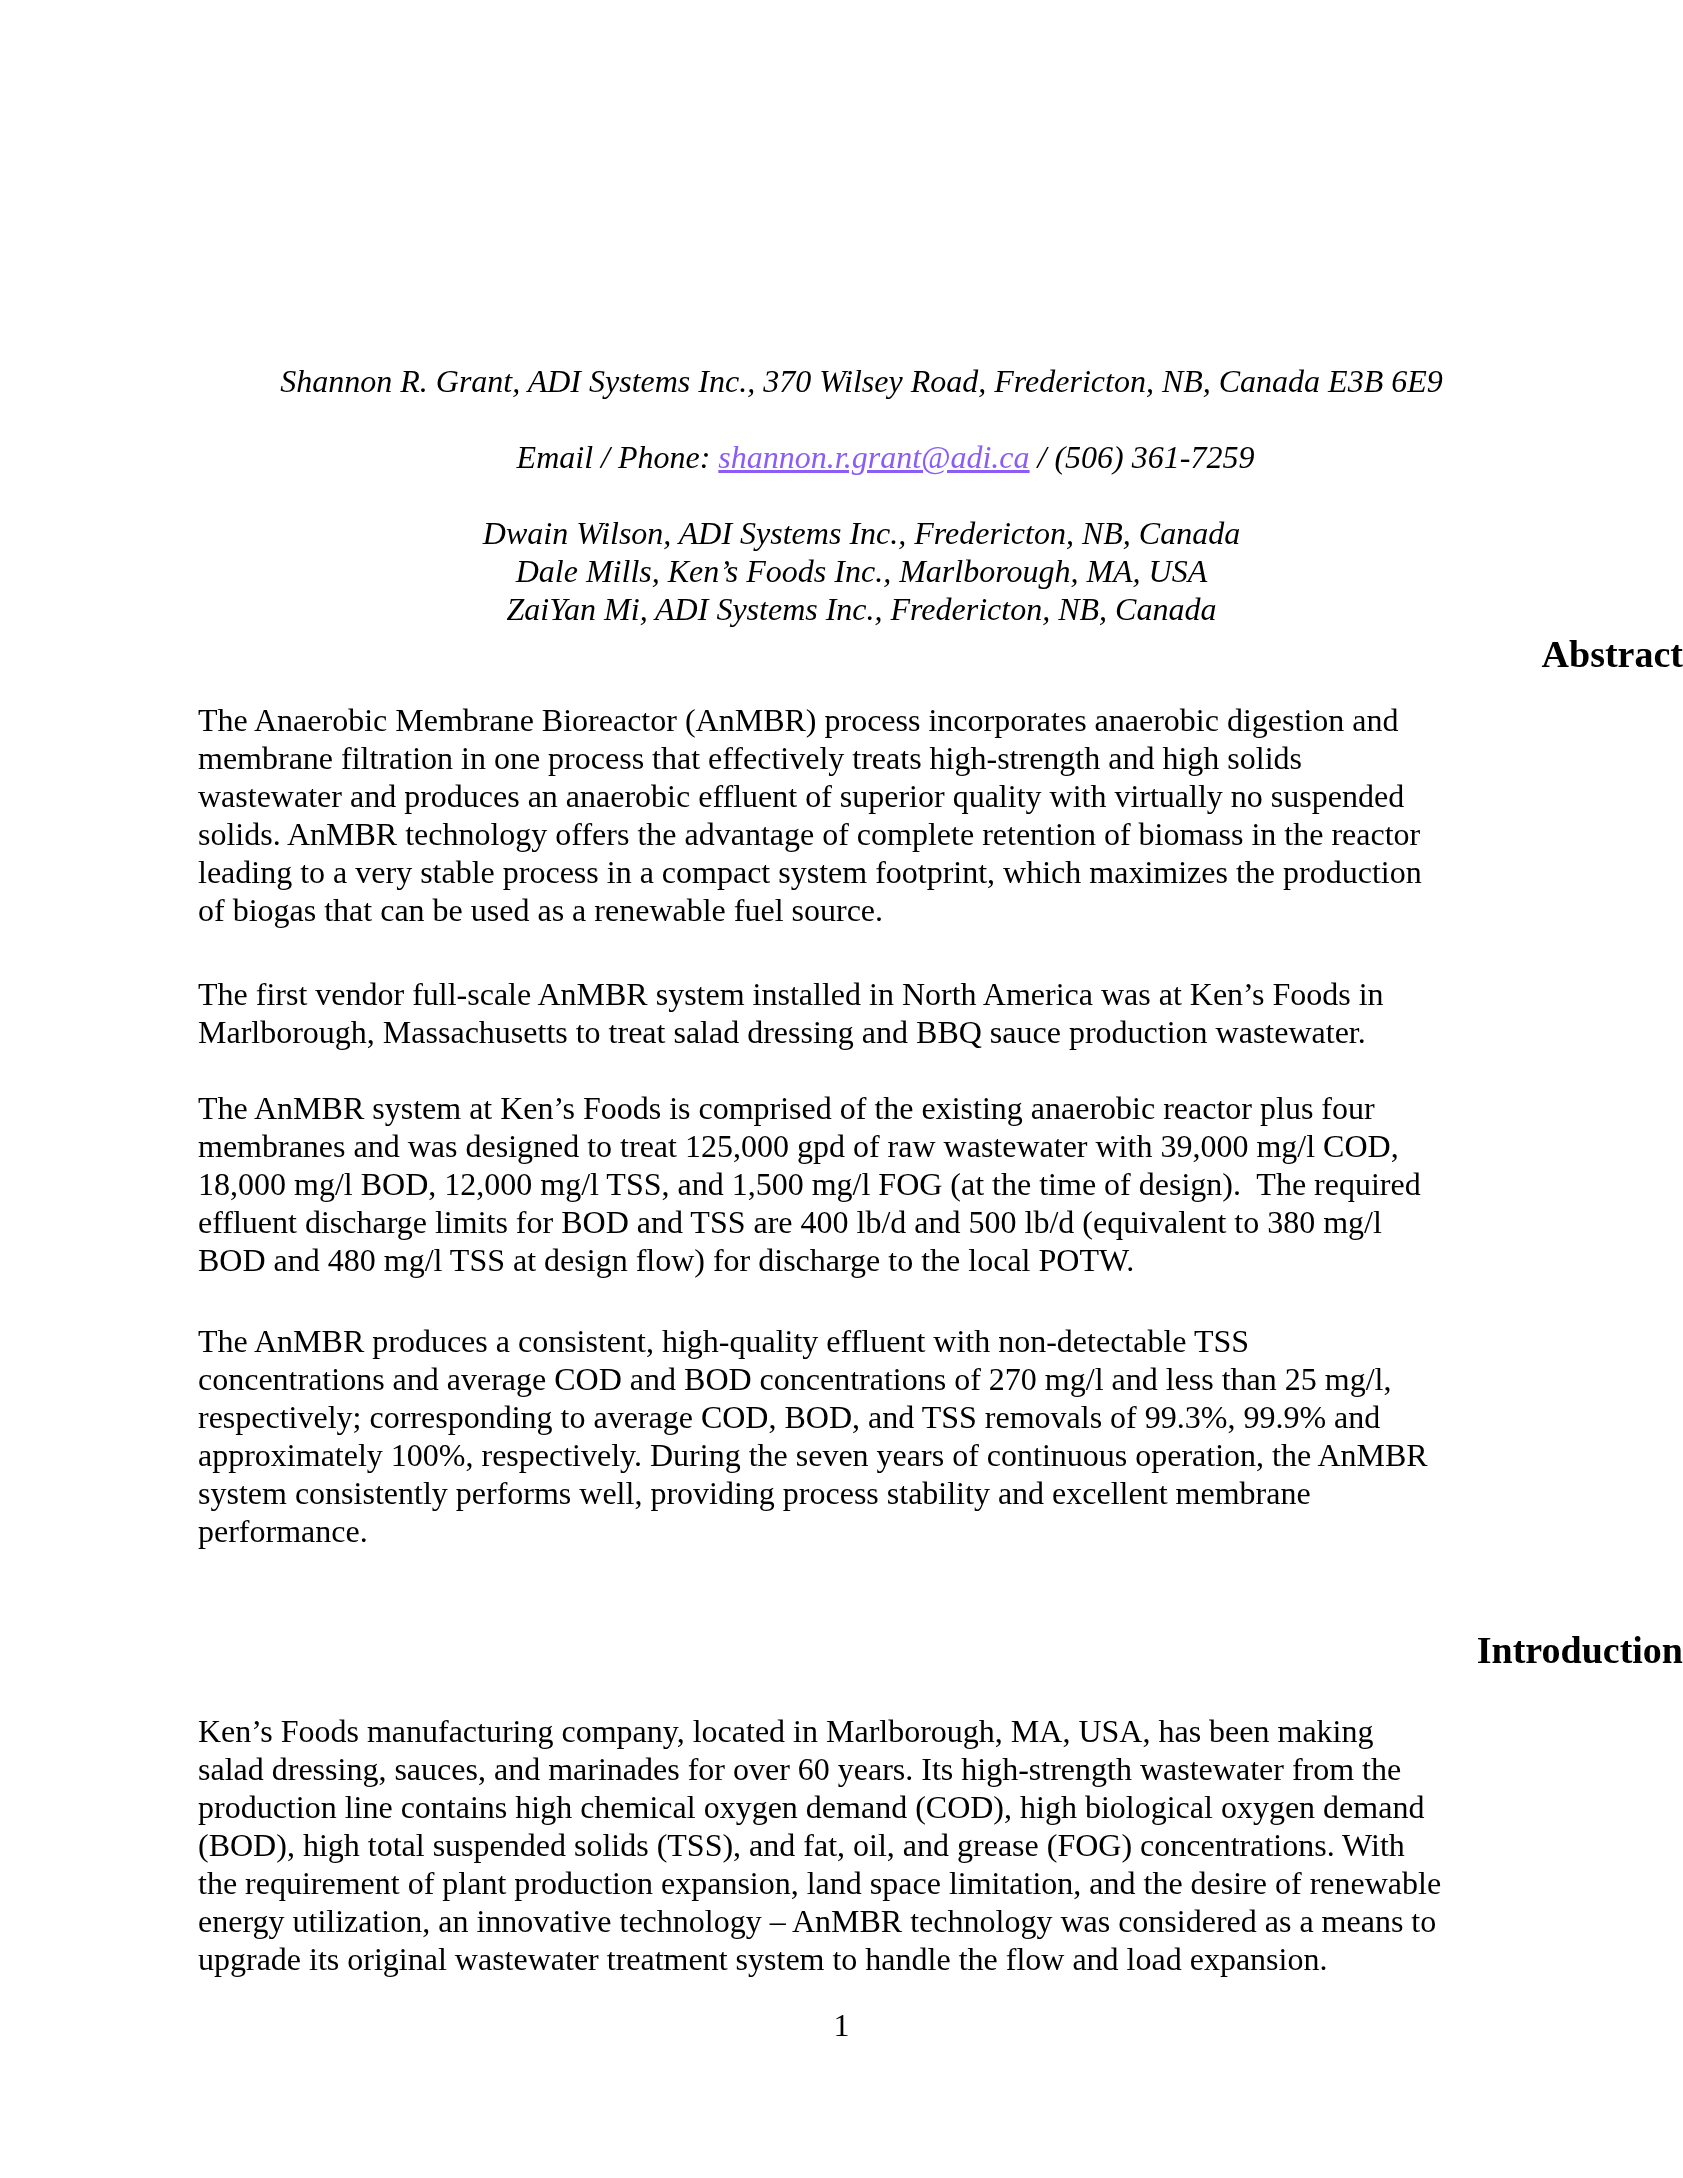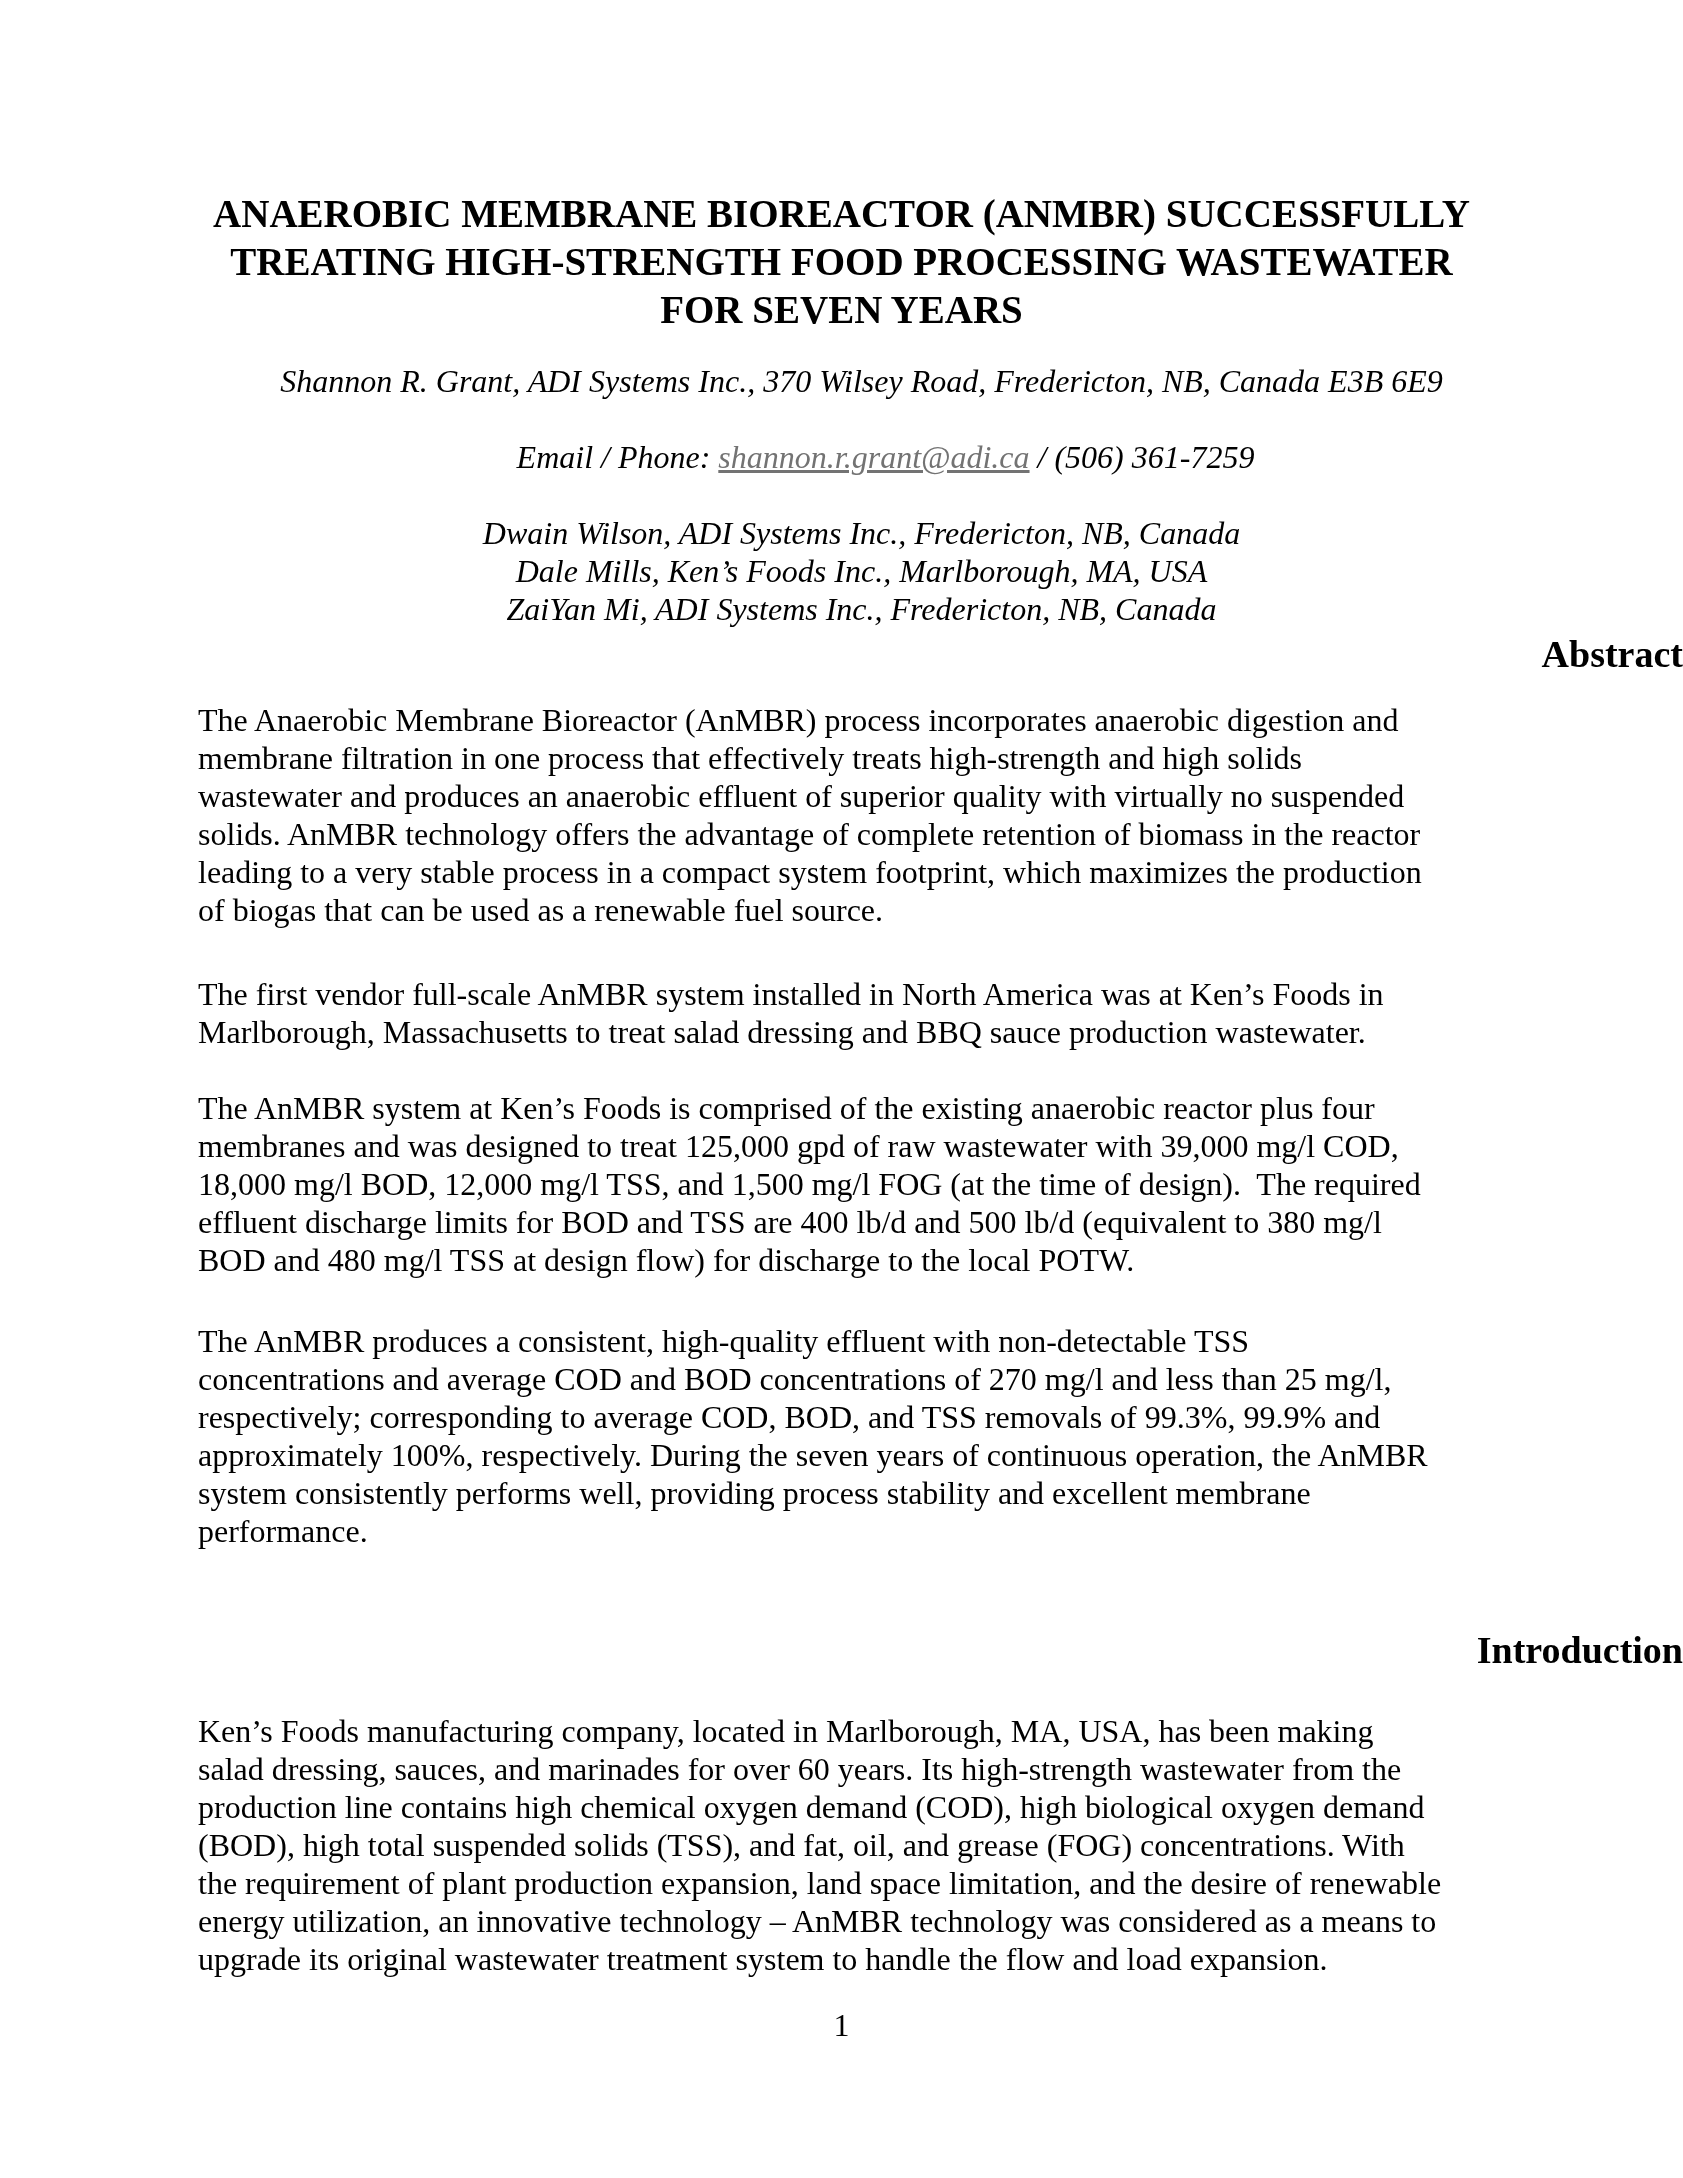--- a/index.html
+++ b/index.html
@@ -35,21 +35,21 @@
     text-align: center;
     font-style: italic;
     font-size: 32px;
     line-height: 38px;
   }
   .author-line {
     white-space: pre;
     padding-left: 40px;
   }
   .email-link {
-    color: #737373;
+    color: #8b5cf6;
     text-decoration: underline;
   }
   .section-heading {
     position: absolute;
     left: 0;
     width: 1683px;
     text-align: right;
     font-weight: bold;
     font-size: 38px;
     line-height: 44px;
@@ -76,23 +76,20 @@
     text-align: center;
     font-size: 32px;
     line-height: 38px;
   }
 </style>
 </head>
 <body>
 
 <div class="page">
 
-  <div class="title-block">ANAEROBIC MEMBRANE BIOREACTOR (ANMBR) SUCCESSFULLY
-TREATING HIGH-STRENGTH FOOD PROCESSING WASTEWATER
-FOR SEVEN YEARS</div>
 
   <div class="author-block">
     <div class="author-line">Shannon R. Grant, ADI Systems Inc., 370 Wilsey Road, Fredericton, NB, Canada E3B 6E9</div>
     <div class="author-line">
       <span>Email / Phone: </span><a href="#" class="email-link">shannon.r.grant@adi.ca</a><span> / (506) 361-7259</span>
     </div>
     <div class="author-line">Dwain Wilson, ADI Systems Inc., Fredericton, NB, Canada</div>
     <div class="author-line">Dale Mills, Ken’s Foods Inc., Marlborough, MA, USA</div>
     <div class="author-line">ZaiYan Mi, ADI Systems Inc., Fredericton, NB, Canada</div>
   </div>

